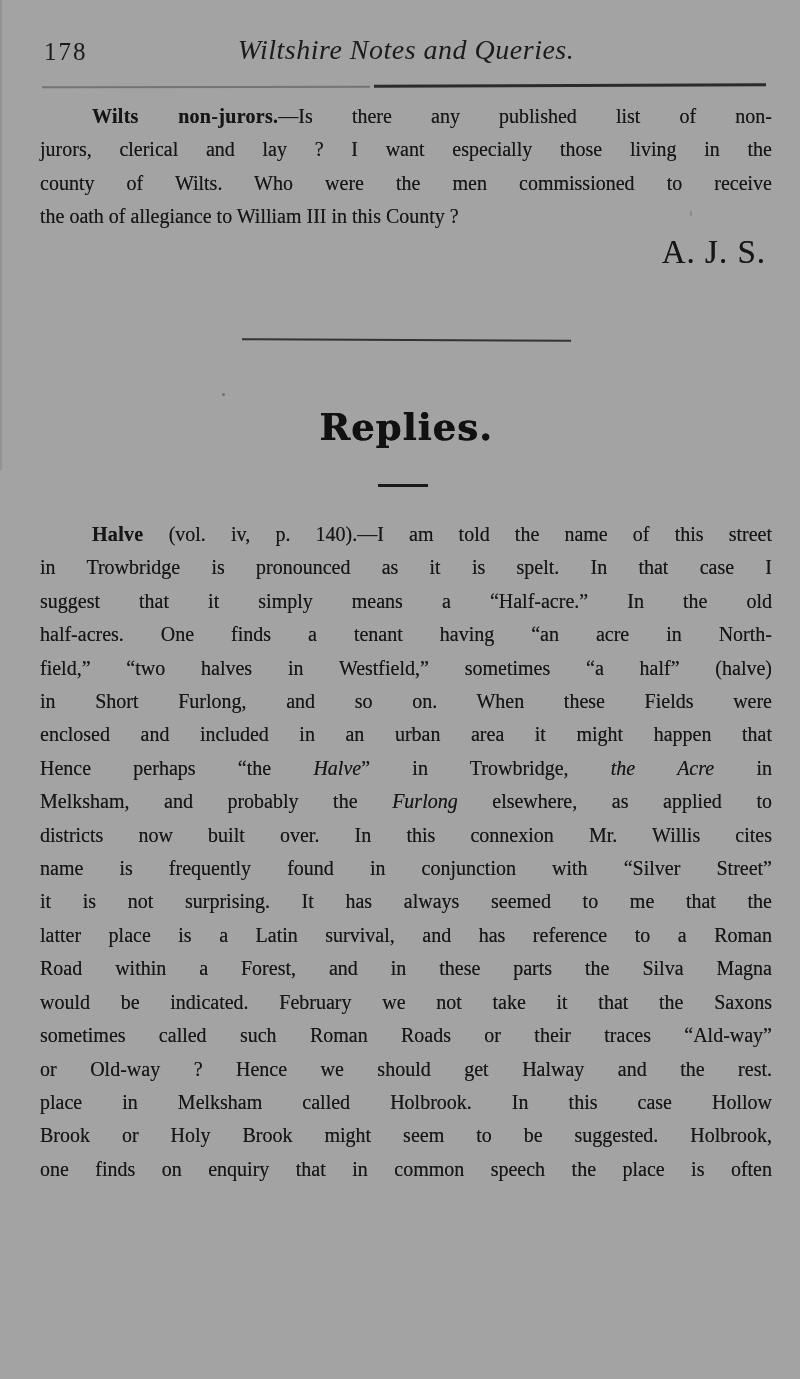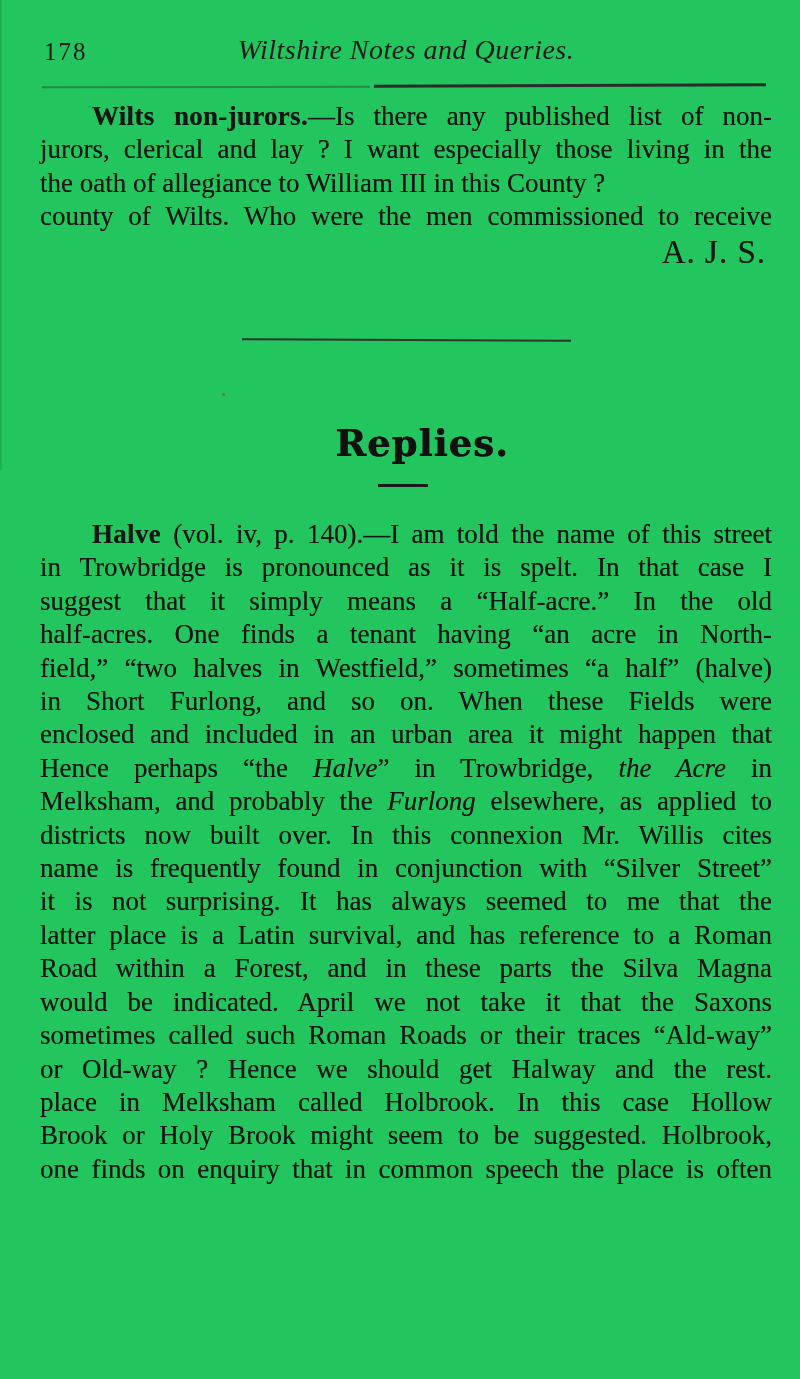--- a/index.html
+++ b/index.html
@@ -4,21 +4,21 @@
 <style>
   html, body {
     margin: 0;
     padding: 0;
     background: #ffffff;
   }
   .page {
     position: relative;
     width: 800px;
     height: 1379px;
-    background: #22c55e;
+    background: #a3a3a3;
     overflow: hidden;
     font-family: "Liberation Serif", serif;
     color: #161616;
   }
   
   .edge-shadow {
     position: absolute;
     left: 0; top: 0;
     width: 2px; height: 470px;
     background: rgba(0,0,0,0.10);
@@ -58,21 +58,21 @@
   }
   
   .para {
     position: absolute;
     left: 40px;
     width: 732px;
   }
   #query-lines { top: 100px; }
   #reply-lines { top: 518px; }
   .line {
-    font-size: 27px;
+    font-size: 20px;
     line-height: 33.4px;
     text-align: justify;
     text-align-last: justify;
     text-shadow: 0 0 0.4px rgba(0,0,0,0.55);
     white-space: normal;
   }
   .line.indent { text-indent: 52px; }
   .line.flush { text-align-last: left; }
   .line b { font-weight: bold; letter-spacing: 0.3px; }
   .line i { font-style: italic; }
@@ -88,21 +88,21 @@
     position: absolute;
     left: 242px; top: 339px;
     width: 329px; height: 2px;
     background: #333;
     transform: rotate(0.25deg);
   }
   .replies-heading {
     position: absolute;
     left: 40px; top: 405px;
     width: 732px;
-    margin: 16px;
+    margin: 0;
     text-align: center;
     font-family: "DejaVu Serif", serif;
     font-weight: bold;
     font-size: 37px;
     letter-spacing: 1px;
     color: #111;
     text-shadow: 0.6px 0 0 #111;
   }
   .dash-rule {
     position: absolute;
@@ -129,22 +129,22 @@
   <span class="page-number">178</span>
 
   <span class="running-title">Wiltshire Notes and Queries.</span>
 
   <div class="head-rule-left"></div>
   <div class="head-rule-right"></div>
 
   <div class="para" id="query-lines">
       <div class="line indent"><b>Wilts non-jurors.</b>—Is there any published list of non-</div>
       <div class="line">jurors, clerical and lay ?  I want especially those living in the</div>
+      <div class="line">county of Wilts.  Who were the men commissioned to receive</div>
       <div class="line flush">the oath of allegiance to William III in this County ?</div>
-      <div class="line">county of Wilts.  Who were the men commissioned to receive</div>
     </div>
 
   <div class="signature">A. J. S.</div>
 
   <div class="section-rule"></div>
 
   <div class="speck s1"></div>
   <div class="speck s2"></div>
 
   <h2 class="replies-heading">Replies.</h2>
@@ -159,21 +159,21 @@
       <div class="line">field,” “two halves in Westfield,” sometimes “a half” (halve)</div>
       <div class="line">in Short Furlong, and so on.  When these Fields were</div>
       <div class="line">enclosed and included in an urban area it might happen that</div>
       <div class="line">Hence perhaps “the <i>Halve</i>” in Trowbridge, <i>the Acre</i> in</div>
       <div class="line">Melksham, and probably the <i>Furlong</i> elsewhere, as applied to</div>
       <div class="line">districts now built over.  In this connexion Mr. Willis cites</div>
       <div class="line">name is frequently found in conjunction with “Silver Street”</div>
       <div class="line">it is not surprising.  It has always seemed to me that the</div>
       <div class="line">latter place is a Latin survival, and has reference to a Roman</div>
       <div class="line">Road within a Forest, and in these parts the Silva Magna</div>
-      <div class="line">would be indicated.  April we not take it that the Saxons</div>
+      <div class="line">would be indicated.  February we not take it that the Saxons</div>
       <div class="line">sometimes called such Roman Roads or their traces “Ald-way”</div>
       <div class="line">or Old-way ?  Hence we should get Halway and the rest.</div>
       <div class="line">place in Melksham called Holbrook.  In this case Hollow</div>
       <div class="line">Brook or Holy Brook might seem to be suggested.  Holbrook,</div>
       <div class="line">one finds on enquiry that in common speech the place is often</div>
     </div>
 
 </div>
 
 </body></html>

